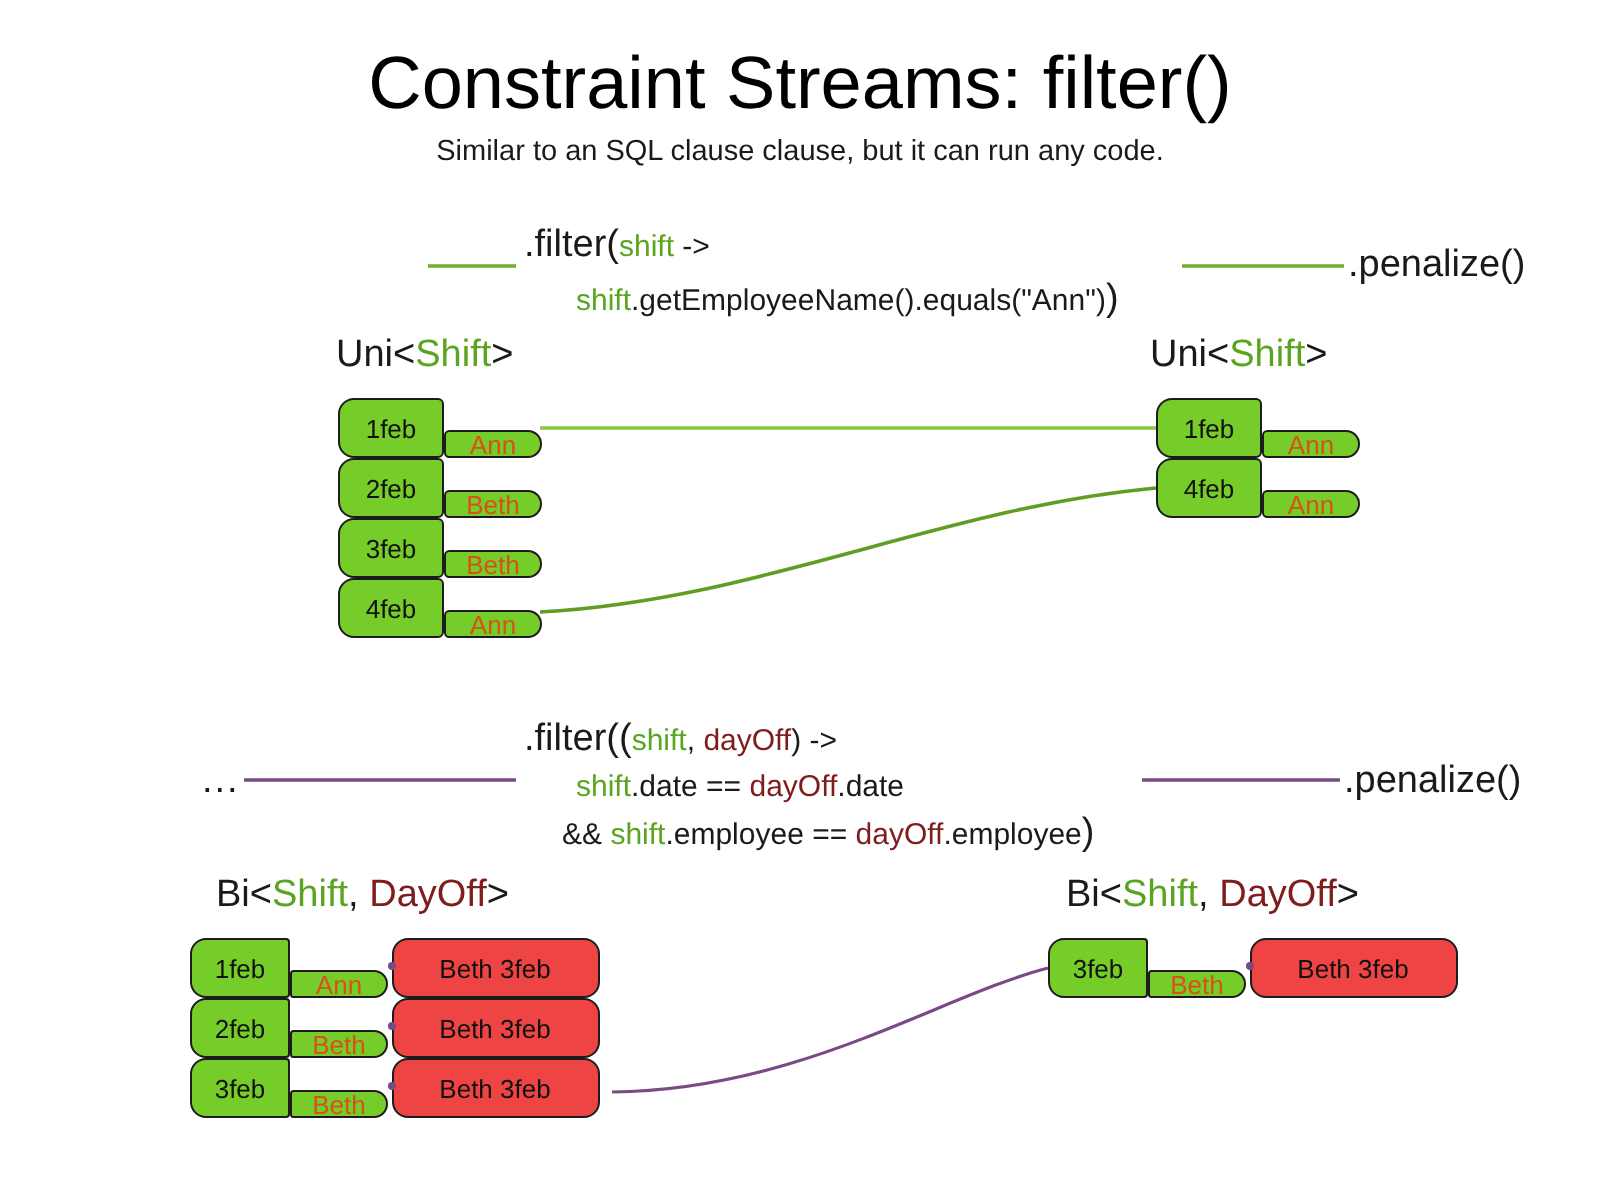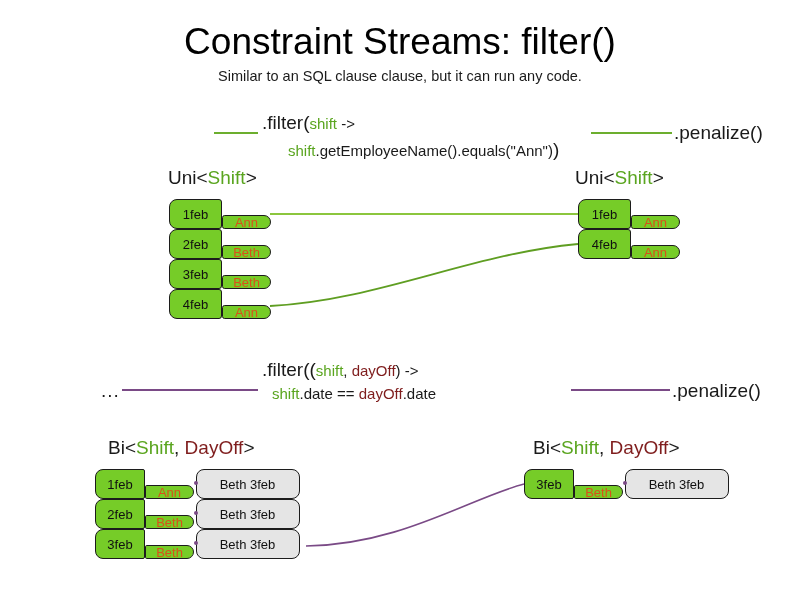--- a/index.html
+++ b/index.html
@@ -72,21 +72,21 @@
     box-sizing: border-box;
     border: 1.6px solid #1c1c1c;
     display: flex;
     align-items: center;
     justify-content: center;
     font-size: 13px;
     line-height: 19px;
     padding: 0 4px;
   }
   .cell.green { background: #76cc28; }
-  .cell.blue  { background: #e5e5e5; }
+  .cell.blue  { background: #ef4444; }
 
   .cell.date  { color: #111111; border-radius: 7px 2px 2px 7px; border-right-width: 0.8px; }
   .cell.name  { color: #d9501a; border-radius: 2px 7px 7px 2px; border-left-width: 0.8px; margin-top: 16px; }
   .cell.pair  { color: #111111; border-radius: 7px; margin-left: 1.5px; }
 
   
   .row.uni .cell.date { border-radius: 8px 3px 3px 8px; }
   .row.uni .cell.name { border-radius: 3px 8px 8px 3px; }
 
   
@@ -166,22 +166,23 @@
   </div>
   <div class="row uni" style="left:578px; top:229px;">
     <div class="cell green date" style="width:53px;">4feb</div>
     <div class="cell green name" style="width:49px;">Ann</div>
   </div>
 
   <div class="ellipsis" style="left:101px; top:381px;">...</div>
 
   <div class="tx big" style="left:262px; top:359px;"><span class="k">.filter((</span><span class="code g">shift</span><span class="code k">, </span><span class="code b">dayOff</span><span class="code k">) -&gt;</span></div>
 
-  <div class="tx code" style="left:272px; top:384px;"><span class="g">shift</span><span class="k">.date == </span><span class="b">dayOff</span><span class="k">.date</span></div>
-
+  <div class="tx code" style="left:288px; top:384px;"><span class="g">shift</span><span class="k">.date == </span><span class="b">dayOff</span><span class="k">.date</span></div>
+
+  <div class="tx code" style="left:281px; top:406px;"><span class="k">&amp;&amp; </span><span class="g">shift</span><span class="k">.employee == </span><span class="b">dayOff</span><span class="k">.employee</span><span class="big k">)</span></div>
 
   <div class="tx big" style="left:672px; top:380px;">.penalize()</div>
 
   <div class="tx hdr" style="left:108px; top:437px;"><span class="k">Bi&lt;</span><span class="g">Shift</span><span class="k">, </span><span class="b">DayOff</span><span class="k">&gt;</span></div>
 
   <div class="tx hdr" style="left:533px; top:437px;"><span class="k">Bi&lt;</span><span class="g">Shift</span><span class="k">, </span><span class="b">DayOff</span><span class="k">&gt;</span></div>
 
   <div class="row bi" style="left:95px; top:469px;">
     <div class="cell green date" style="width:50px;">1feb</div>
     <div class="cell green name" style="width:49px;">Ann</div>

